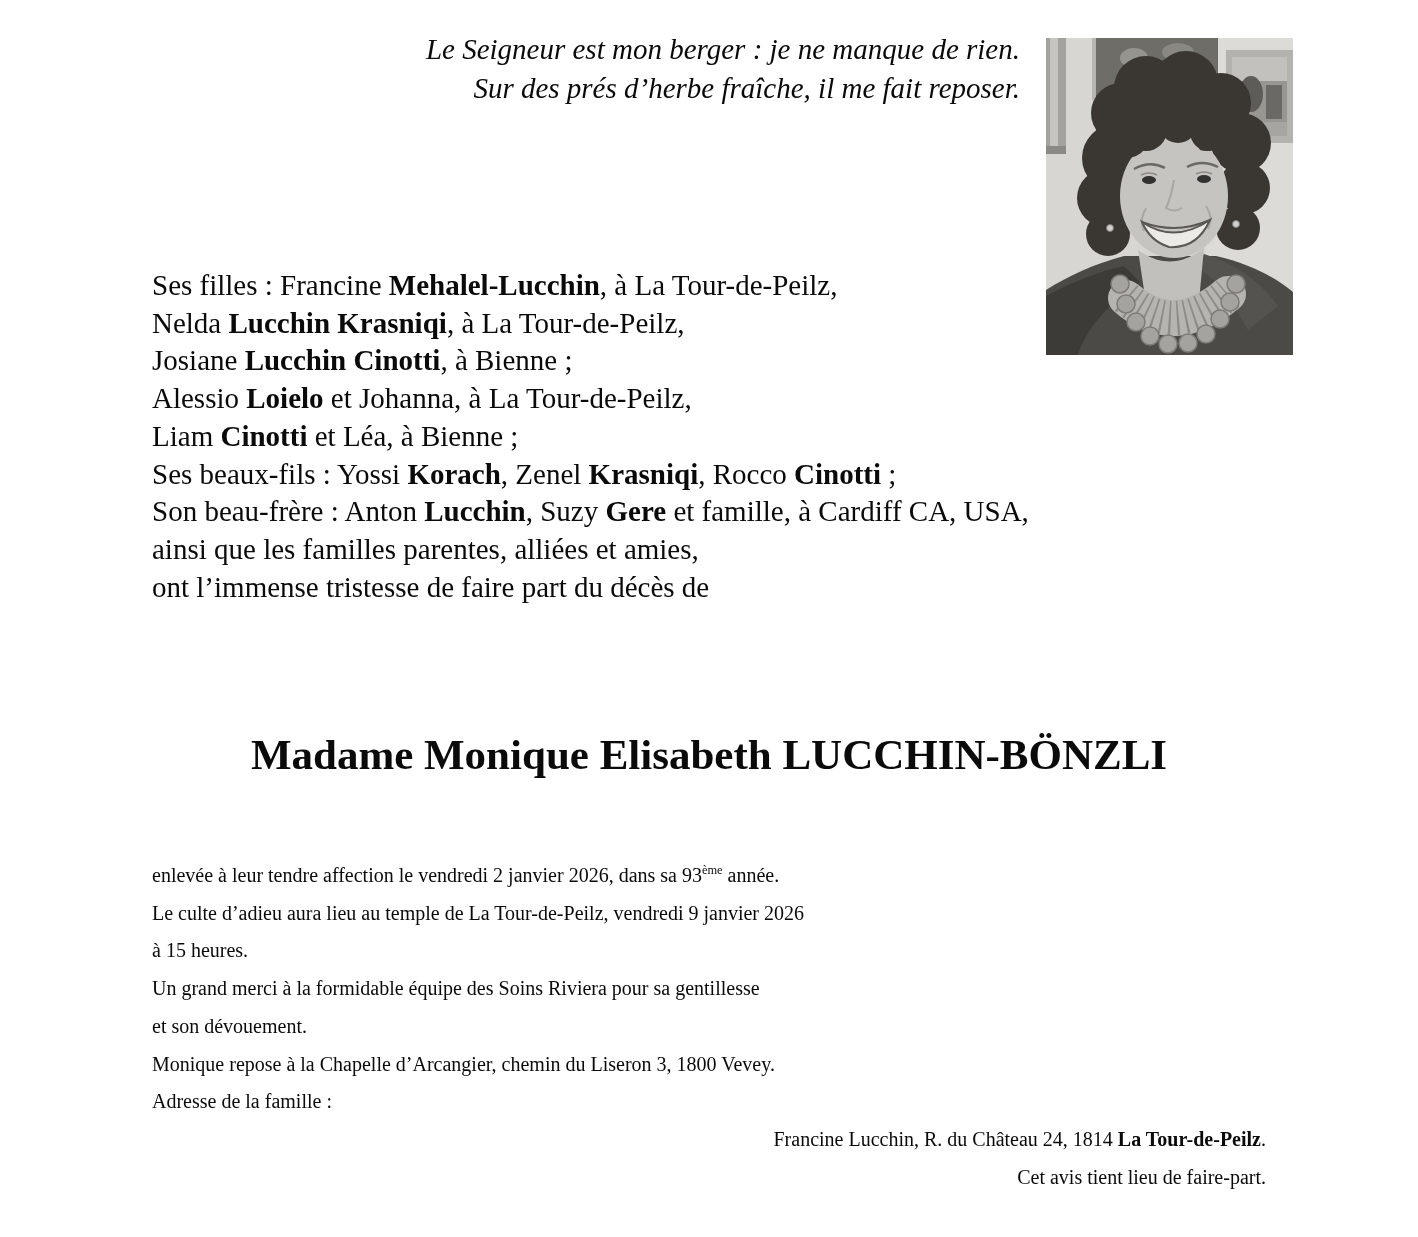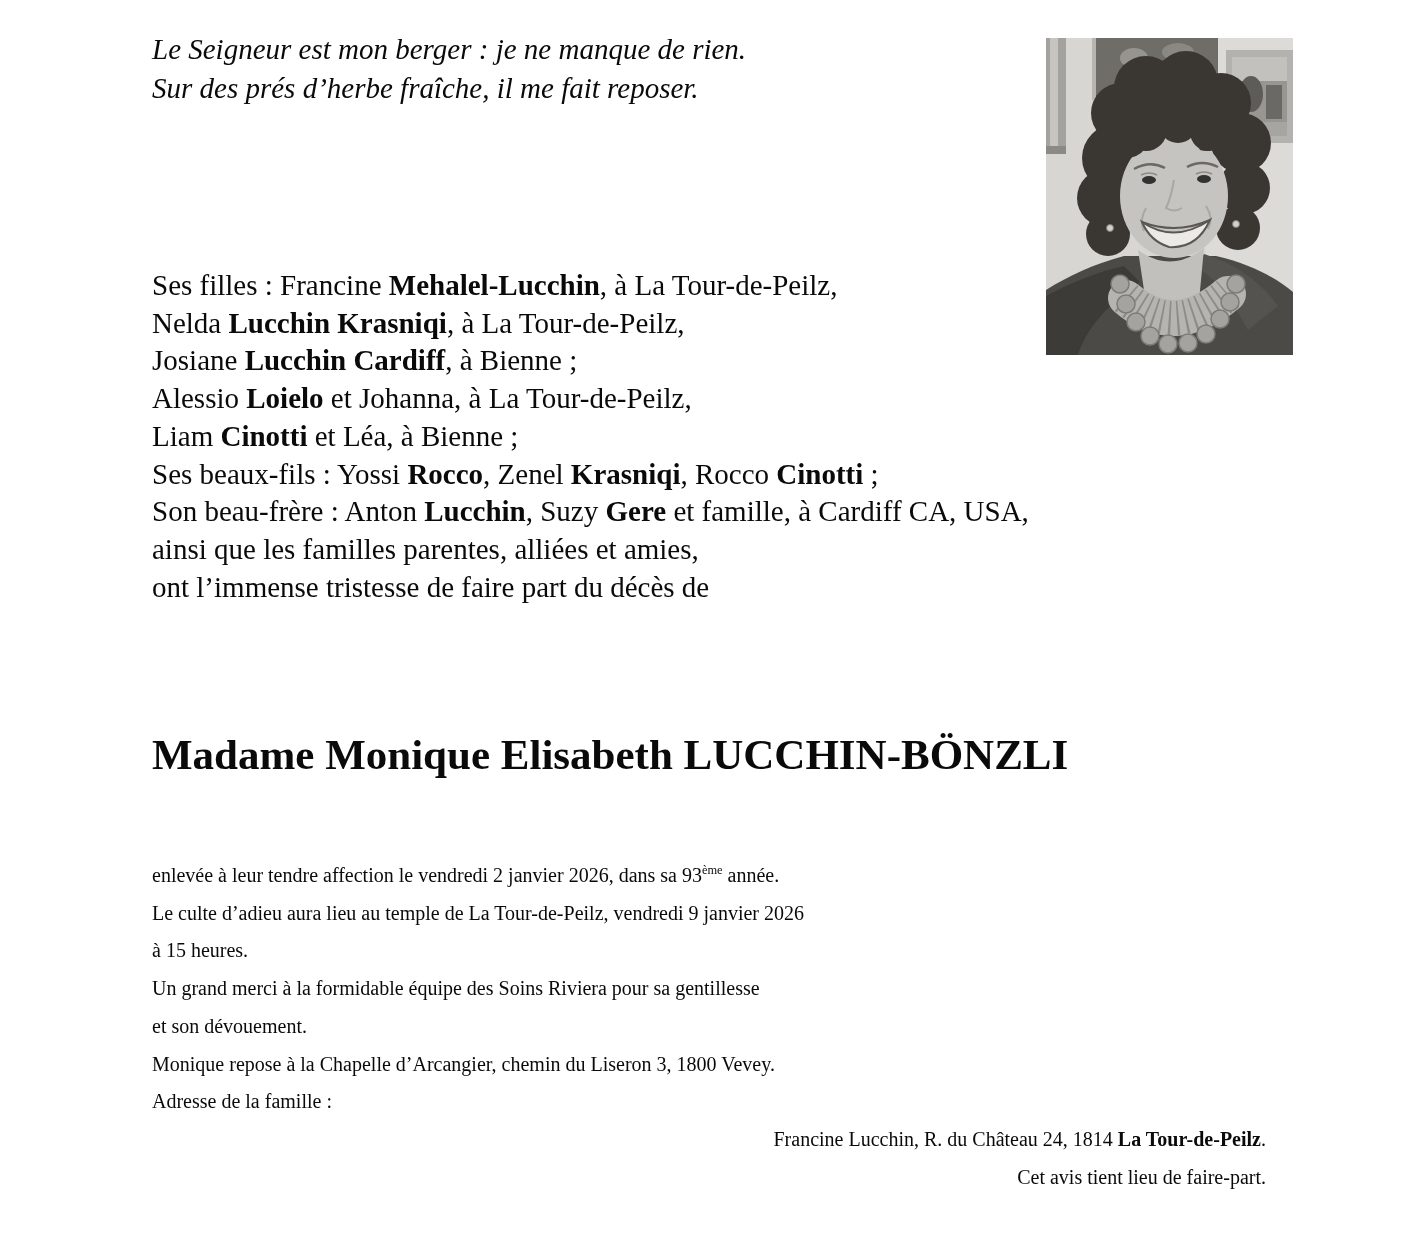--- a/index.html
+++ b/index.html
@@ -14,20 +14,21 @@
     background: #ffffff;
     overflow: hidden;
     font-family: "Liberation Serif", "DejaVu Serif", serif;
     color: #0a0a0a;
   }
   .quote {
     position: absolute;
     left: 152px;
     top: 30px;
     width: 868px;
+    text-align: right;
     font-style: italic;
     font-size: 29px;
     line-height: 39px;
   }
   .photo-frame {
     position: absolute;
     left: 1046px;
     top: 38px;
     width: 247px;
     height: 317px;
@@ -40,21 +41,21 @@
     width: 880px;
     font-size: 29px;
     line-height: 37.7px;
   }
   .doc-line { white-space: pre-wrap; }
   .name-title {
     position: absolute;
     left: 152px;
     top: 731px;
     width: 1114px;
-    text-align: left;
+    text-align: center;
     font-size: 43px;
     font-weight: bold;
     line-height: 48px;
   }
   .details-block {
     position: absolute;
     left: 152px;
     top: 857px;
     width: 1114px;
     font-size: 20px;
@@ -159,24 +160,24 @@
         <circle cx="174" cy="281" r="9"></circle>
         <circle cx="184" cy="264" r="9"></circle>
         <circle cx="190" cy="246" r="9"></circle>
       </g>
     </svg>
   </div>
 
   <div class="family-block">
       <div class="doc-line"><span>Ses filles : Francine </span><b>Mehalel-Lucchin</b><span>, à La Tour-de-Peilz,</span></div>
       <div class="doc-line"><span>Nelda </span><b>Lucchin Krasniqi</b><span>, à La Tour-de-Peilz,</span></div>
-      <div class="doc-line"><span>Josiane </span><b>Lucchin Cardiff</b><span>, à Bienne ;</span></div>
+      <div class="doc-line"><span>Josiane </span><b>Lucchin Cinotti</b><span>, à Bienne ;</span></div>
       <div class="doc-line"><span>Alessio </span><b>Loielo</b><span> et Johanna, à La Tour-de-Peilz,</span></div>
       <div class="doc-line"><span>Liam </span><b>Cinotti</b><span> et Léa, à Bienne ;</span></div>
-      <div class="doc-line"><span>Ses beaux-fils : Yossi </span><b>Rocco</b><span>, Zenel </span><b>Krasniqi</b><span>, Rocco </span><b>Cinotti</b><span> ;</span></div>
+      <div class="doc-line"><span>Ses beaux-fils : Yossi </span><b>Korach</b><span>, Zenel </span><b>Krasniqi</b><span>, Rocco </span><b>Cinotti</b><span> ;</span></div>
       <div class="doc-line"><span>Son beau-frère : Anton </span><b>Lucchin</b><span>, Suzy </span><b>Gere</b><span> et famille, à Cardiff CA, USA,</span></div>
       <div class="doc-line"><span>ainsi que les familles parentes, alliées et amies,</span></div>
       <div class="doc-line"><span>ont l’immense tristesse de faire part du décès de</span></div>
     </div>
 
   <div class="name-title">Madame Monique Elisabeth LUCCHIN-BÖNZLI</div>
 
   <div class="details-block">
     <div>
         <div class="doc-line"><span>enlevée à leur tendre affection le vendredi 2 janvier 2026, dans sa 93</span><sup>ème</sup><span> année.</span></div>

